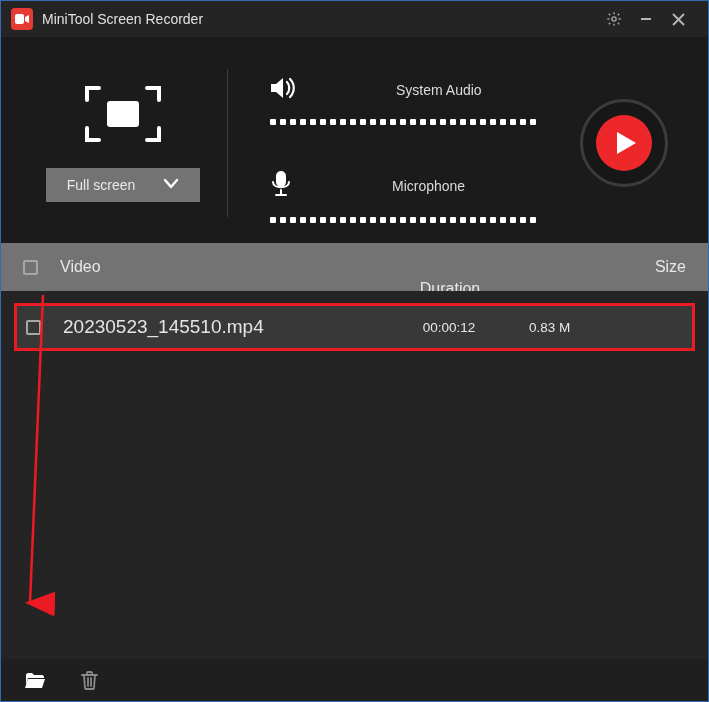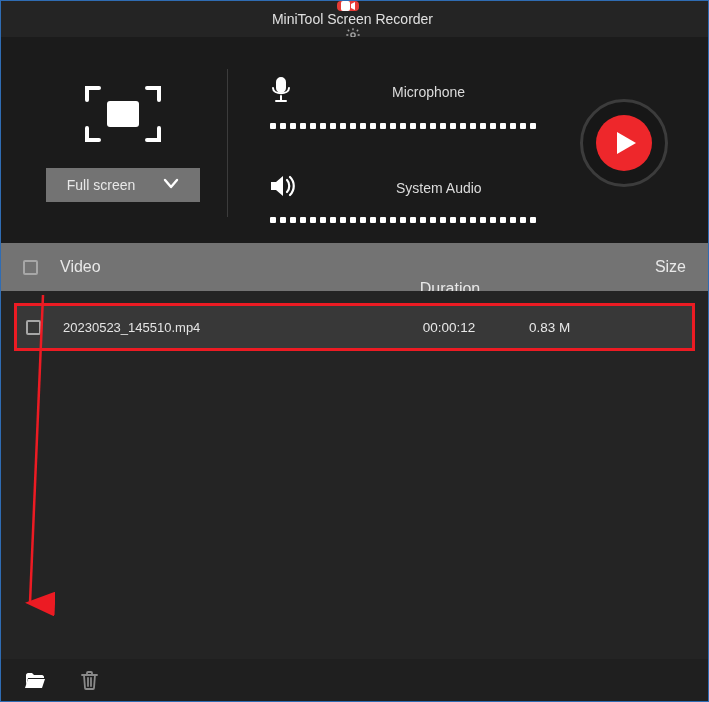--- a/index.html
+++ b/index.html
@@ -11,21 +11,20 @@
     display: flex; flex-direction: column;
     position: relative;
   }
 
   
   .titlebar {
     height: 36px;
     padding: 0 14px 0 10px;
     display: flex; align-items: center;
     background: #242424;
-    flex-direction: column;
   }
   .app-logo {
     width: 22px; height: 22px; border-radius: 4px;
     background: #e63b35;
     display: flex; align-items: center; justify-content: center;
     margin-right: 9px;
   }
   .app-title { font-size: 14px; color: #e0e0e0; flex: 1; }
   .tb-btn { width: 32px; height: 32px; display: flex; align-items: center; justify-content: center; color: #b5b5b5; }
   .tb-btn svg, .tb-btn span { display:block; }
@@ -113,21 +112,21 @@
   
   .list-body { flex: 1; position: relative; background:#242424; }
   .row {
     margin: 12px 13px 0 13px;
     height: 48px;
     background:#383838;
     border: 3px solid #ec1b23;
     display:flex; align-items:center;
     padding: 0 9px;
   }
-  .row .fname { margin-left: 22px; flex: 0 0 306px; font-size:13px; color:#e4e4e4;}
+  .row .fname { margin-left: 22px; flex: 0 0 306px; font-size:19px; color:#e4e4e4;}
   .row .dur { flex: 0 0 160px; text-align:center; font-size:13.5px;}
   .row .sz { flex: 1; text-align:left; font-size:13.5px;}
 
   
   .arrow-svg { position:absolute; left: 20px; top: 0; width: 60px; height: 330px; pointer-events:none; }
 
   
   .bottombar {
     height: 42px;
     background:#1f1f1f;
@@ -188,20 +187,62 @@
           <svg width="16" height="12" viewBox="0 0 16 12">
               <path d="M2 2 L8 9 L14 2" fill="none" stroke="#fff" stroke-width="2.4" stroke-linecap="round" stroke-linejoin="round"></path>
             </svg>
         </span>
       </div>
     </div>
 
     <div class="vdiv"></div>
 
     <div class="col-audio">
+      <div class="audio-row">
+        <div class="audio-head">
+          <span>
+            <svg width="26" height="22" viewBox="0 0 26 22" fill="#fff">
+              <path d="M1 7 H6 L13 1 V21 L6 15 H1 Z"></path>
+              <path d="M17 5 C20 8 20 14 17 17" fill="none" stroke="#fff" stroke-width="2.2" stroke-linecap="round"></path>
+              <path d="M20 2 C25 7 25 15 20 20" fill="none" stroke="#fff" stroke-width="2.2" stroke-linecap="round"></path>
+            </svg>
+          </span>
+          <span class="label">System Audio</span>
+        </div>
+        <div class="tick-bar">
+          <i></i>
+            <i></i>
+            <i></i>
+            <i></i>
+            <i></i>
+            <i></i>
+            <i></i>
+            <i></i>
+            <i></i>
+            <i></i>
+            <i></i>
+            <i></i>
+            <i></i>
+            <i></i>
+            <i></i>
+            <i></i>
+            <i></i>
+            <i></i>
+            <i></i>
+            <i></i>
+            <i></i>
+            <i></i>
+            <i></i>
+            <i></i>
+            <i></i>
+            <i></i>
+            <i></i>
+        </div>
+      </div>
+
       <div class="audio-row">
         <div class="audio-head">
           <span>
             <svg width="22" height="26" viewBox="0 0 22 26" fill="none" stroke="#fff" stroke-width="2" stroke-linecap="round">
               <rect x="7" y="1" width="8" height="14" rx="4" fill="#fff"></rect>
               <path d="M3 11 C3 18 19 18 19 11"></path>
               <line x1="11" y1="19" x2="11" y2="24"></line>
               <line x1="6" y1="24" x2="16" y2="24"></line>
             </svg>
           </span>
@@ -230,62 +271,20 @@
             <i></i>
             <i></i>
             <i></i>
             <i></i>
             <i></i>
             <i></i>
             <i></i>
             <i></i>
         </div>
       </div>
-
-      <div class="audio-row">
-        <div class="audio-head">
-          <span>
-            <svg width="26" height="22" viewBox="0 0 26 22" fill="#fff">
-              <path d="M1 7 H6 L13 1 V21 L6 15 H1 Z"></path>
-              <path d="M17 5 C20 8 20 14 17 17" fill="none" stroke="#fff" stroke-width="2.2" stroke-linecap="round"></path>
-              <path d="M20 2 C25 7 25 15 20 20" fill="none" stroke="#fff" stroke-width="2.2" stroke-linecap="round"></path>
-            </svg>
-          </span>
-          <span class="label">System Audio</span>
-        </div>
-        <div class="tick-bar">
-          <i></i>
-            <i></i>
-            <i></i>
-            <i></i>
-            <i></i>
-            <i></i>
-            <i></i>
-            <i></i>
-            <i></i>
-            <i></i>
-            <i></i>
-            <i></i>
-            <i></i>
-            <i></i>
-            <i></i>
-            <i></i>
-            <i></i>
-            <i></i>
-            <i></i>
-            <i></i>
-            <i></i>
-            <i></i>
-            <i></i>
-            <i></i>
-            <i></i>
-            <i></i>
-            <i></i>
-        </div>
-      </div>
     </div>
 
     <div class="col-record">
       <div class="rec-outer">
         <div class="rec-inner">
           <svg width="22" height="24" viewBox="0 0 22 24">
               <path d="M2 1 L21 12 L2 23 Z" fill="#fff"></path>
             </svg>
         </div>
       </div>

